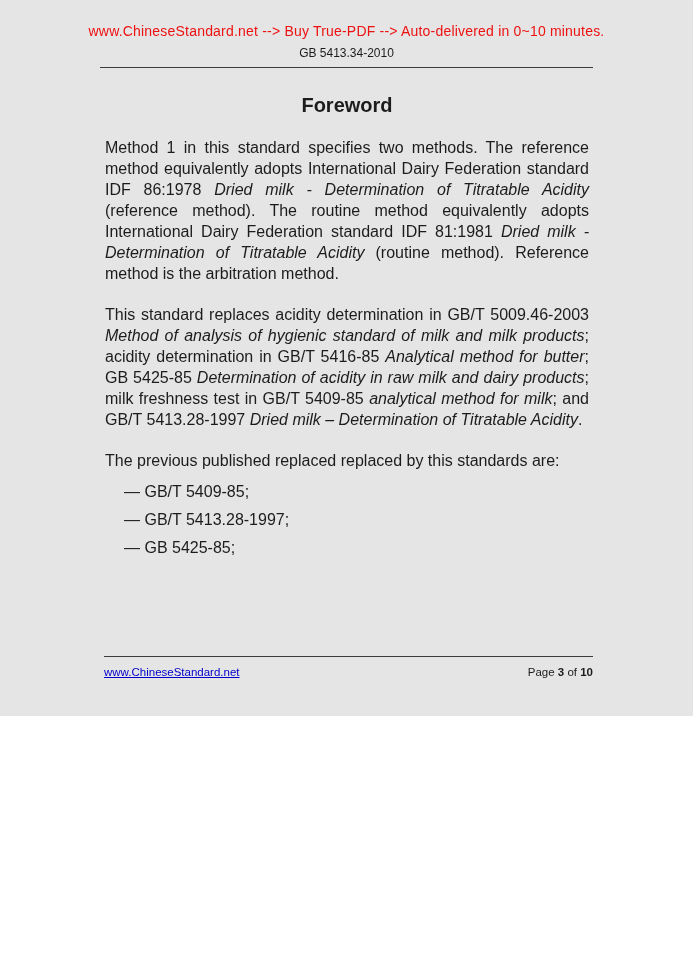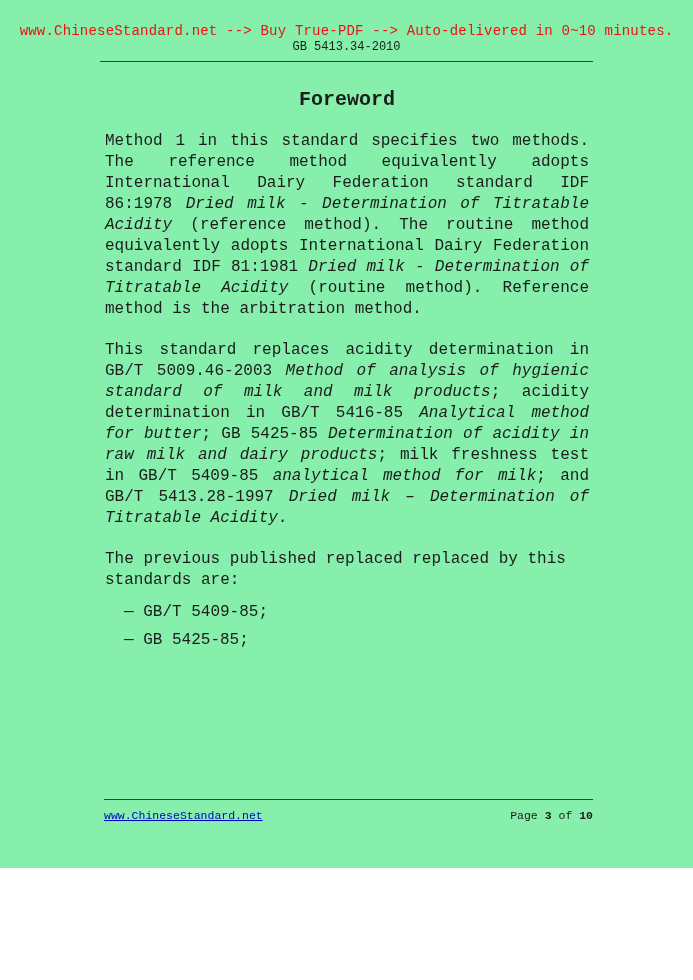--- a/index.html
+++ b/index.html
@@ -1,37 +1,37 @@
 <!DOCTYPE html>
 <html style="--banner-red: #ee1111; --link-blue: #0000cc; --text-black: #1c1c1c; --rule-gray: #3c3c3c;"><head>
 <meta charset="utf-8">
 <style>
   * { box-sizing: border-box; }
   html, body { margin: 0; padding: 0; background: #ffffff; }
   .page {
     position: relative;
     width: 693px;
-    height: 868px;
-    background: #86efac;
-    font-family: Liberation Mono, monospace;
+    height: 716px;
+    background: #e5e5e5;
+    font-family: Liberation Sans, sans-serif;
     color: var(--text-black, #1c1c1c);
     overflow: hidden;
   }
   .banner {
     margin-top: 23px;
     text-align: center;
     font-size: 14px;
     letter-spacing: 0.2px;
   }
   .banner span {
     color: var(--banner-red, #ee1111);
     cursor: pointer;
   }
   .doc-number {
-    margin-top: 1px;
+    margin-top: 7px;
     text-align: center;
     font-size: 12px;
   }
   .header-rule {
     margin: 7px 100px 0 100px;
     border-bottom: 1px solid var(--rule-gray, #3c3c3c);
     height: 0;
   }
   .content {
     margin: 0 104px 0 105px;
@@ -57,21 +57,21 @@
     font-size: 16px;
   }
   .ref-list li {
     margin-top: 14px;
     line-height: 14px;
   }
   .footer {
     position: absolute;
     left: 104px;
     right: 100px;
-    bottom: 46px;
+    bottom: 38px;
     text-align: center;
   }
   .footer-rule {
     border-top: 1px solid var(--rule-gray, #3c3c3c);
     height: 0;
   }
   .footer-row {
     display: flex;
     justify-content: space-between;
     align-items: baseline;
@@ -103,20 +103,21 @@
     <h1 class="section-title">Foreword</h1>
 
     <p class="para"><span>Method 1 in this standard specifies two methods. The reference method equivalently adopts International Dairy Federation standard IDF 86:1978 </span><span class="it">Dried milk - Determination of Titratable Acidity</span><span> (reference method). The routine method equivalently adopts International Dairy Federation standard IDF 81:1981 </span><span class="it">Dried milk - Determination of Titratable Acidity</span><span> (routine method). Reference method is the arbitration method.</span></p>
 
     <p class="para"><span>This standard replaces acidity determination in GB/T 5009.46-2003 </span><span class="it">Method of analysis of hygienic standard of milk and milk products</span><span>; acidity determination in GB/T 5416-85 </span><span class="it">Analytical method for butter</span><span>; GB 5425-85 </span><span class="it">Determination of acidity in raw milk and dairy products</span><span>; milk freshness test in GB/T 5409-85 </span><span class="it">analytical method for milk</span><span>; and GB/T 5413.28-1997 </span><span class="it">Dried milk – Determination of Titratable Acidity</span><span>.</span></p>
 
     <p class="para intro">The previous published replaced replaced by this standards are:</p>
 
     <ul class="ref-list">
       <li>— GB/T 5409-85;</li>
+      <li>— GB/T 5413.28-1997;</li>
       <li>— GB 5425-85;</li>
     </ul>
 
   </div>
 
   <div class="footer">
     <div class="footer-rule"></div>
     <div class="footer-row">
       <a class="footer-link">www.ChineseStandard.net</a>
       <span class="page-indicator"><span>Page </span><b>3</b><span> of </span><b>10</b></span>

